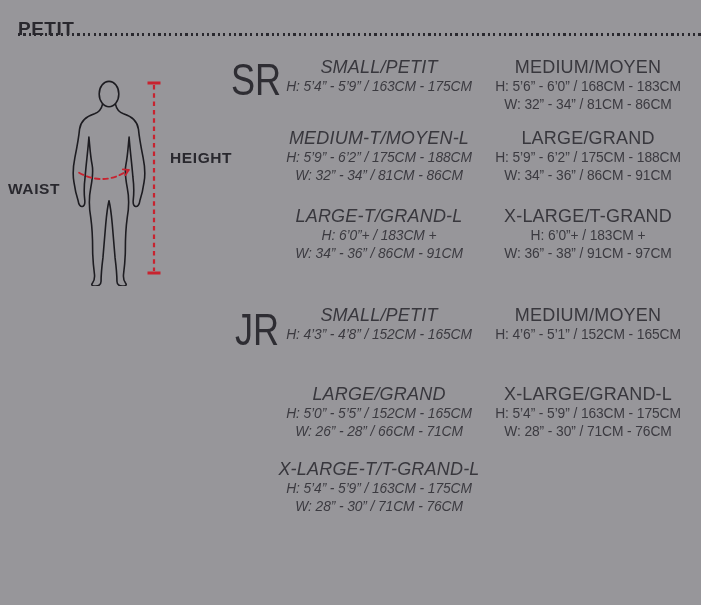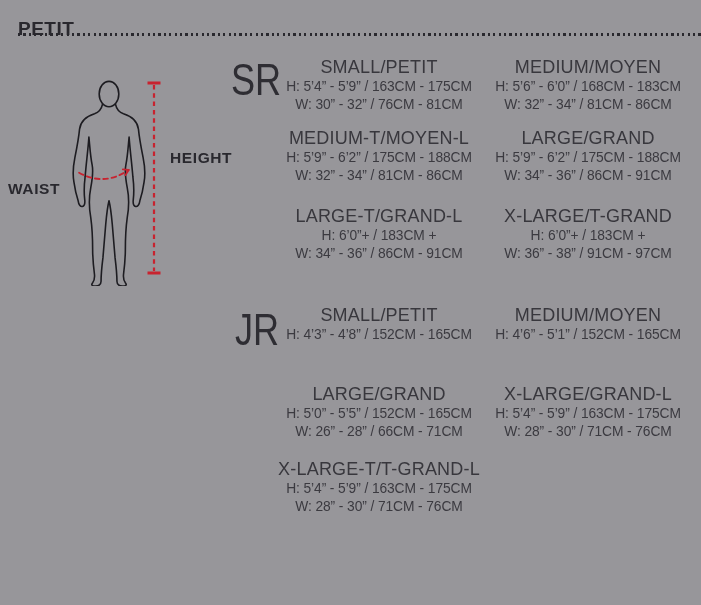--- a/index.html
+++ b/index.html
@@ -32,21 +32,21 @@
     font-size:15.5px; font-weight:bold; letter-spacing:.6px; color:var(--ink);
   }
   .group-label{
     position:absolute; font-size:44px; line-height:42px; font-weight:400;
     color:#2e2d33; letter-spacing:0;
     transform:scaleX(.82); transform-origin:left top; white-space:nowrap;
   }
   .group-label.sr{ left:231px; top:59px; }
   .group-label.jr{ left:235px; top:309px; }
   .size-cell{ position:absolute; text-align:center; white-space:nowrap; }
-  .c-left{ left:276px; width:206px; }
+  .c-left{ left:276px; width:206px;font-style:italic; }
   .c-right{ left:486px; width:204px; }
   .r-sr-0{ top:57px; } .r-sr-1{ top:128px; } .r-sr-2{ top:206px; }
   .r-jr-0{ top:305px; } .r-jr-1{ top:384px; } .r-jr-2{ top:459px; }
   .size-name{
     display:block; font-size:18px; line-height:20px; letter-spacing:.2px;
     color:#38373d; font-weight:400; margin-bottom:1px;
   }
   .size-line{
     display:block; font-size:13.8px; line-height:17.5px; letter-spacing:-.1px;
     color:var(--txt);
@@ -118,21 +118,20 @@
 
   <div class="waist-label">WAIST</div>
   <div class="height-label">HEIGHT</div>
 
   <div class="group-label sr">SR</div>
   <div class="group-label jr">JR</div>
 
   <div class="size-cell c-left r-sr-0">
     <span class="size-name">SMALL/PETIT</span>
     <span class="size-line">H: 5’4” - 5’9” / 163CM - 175CM</span>
-    <span class="size-line">W: 30” - 32” / 76CM - 81CM</span>
   </div>
   <div class="size-cell c-right r-sr-0">
     <span class="size-name">MEDIUM/MOYEN</span>
     <span class="size-line">H: 5’6” - 6’0” / 168CM - 183CM</span>
     <span class="size-line">W: 32” - 34” / 81CM - 86CM</span>
   </div>
   <div class="size-cell c-left r-sr-1">
     <span class="size-name">MEDIUM-T/MOYEN-L</span>
     <span class="size-line">H: 5’9” - 6’2” / 175CM - 188CM</span>
     <span class="size-line">W: 32” - 34” / 81CM - 86CM</span>

